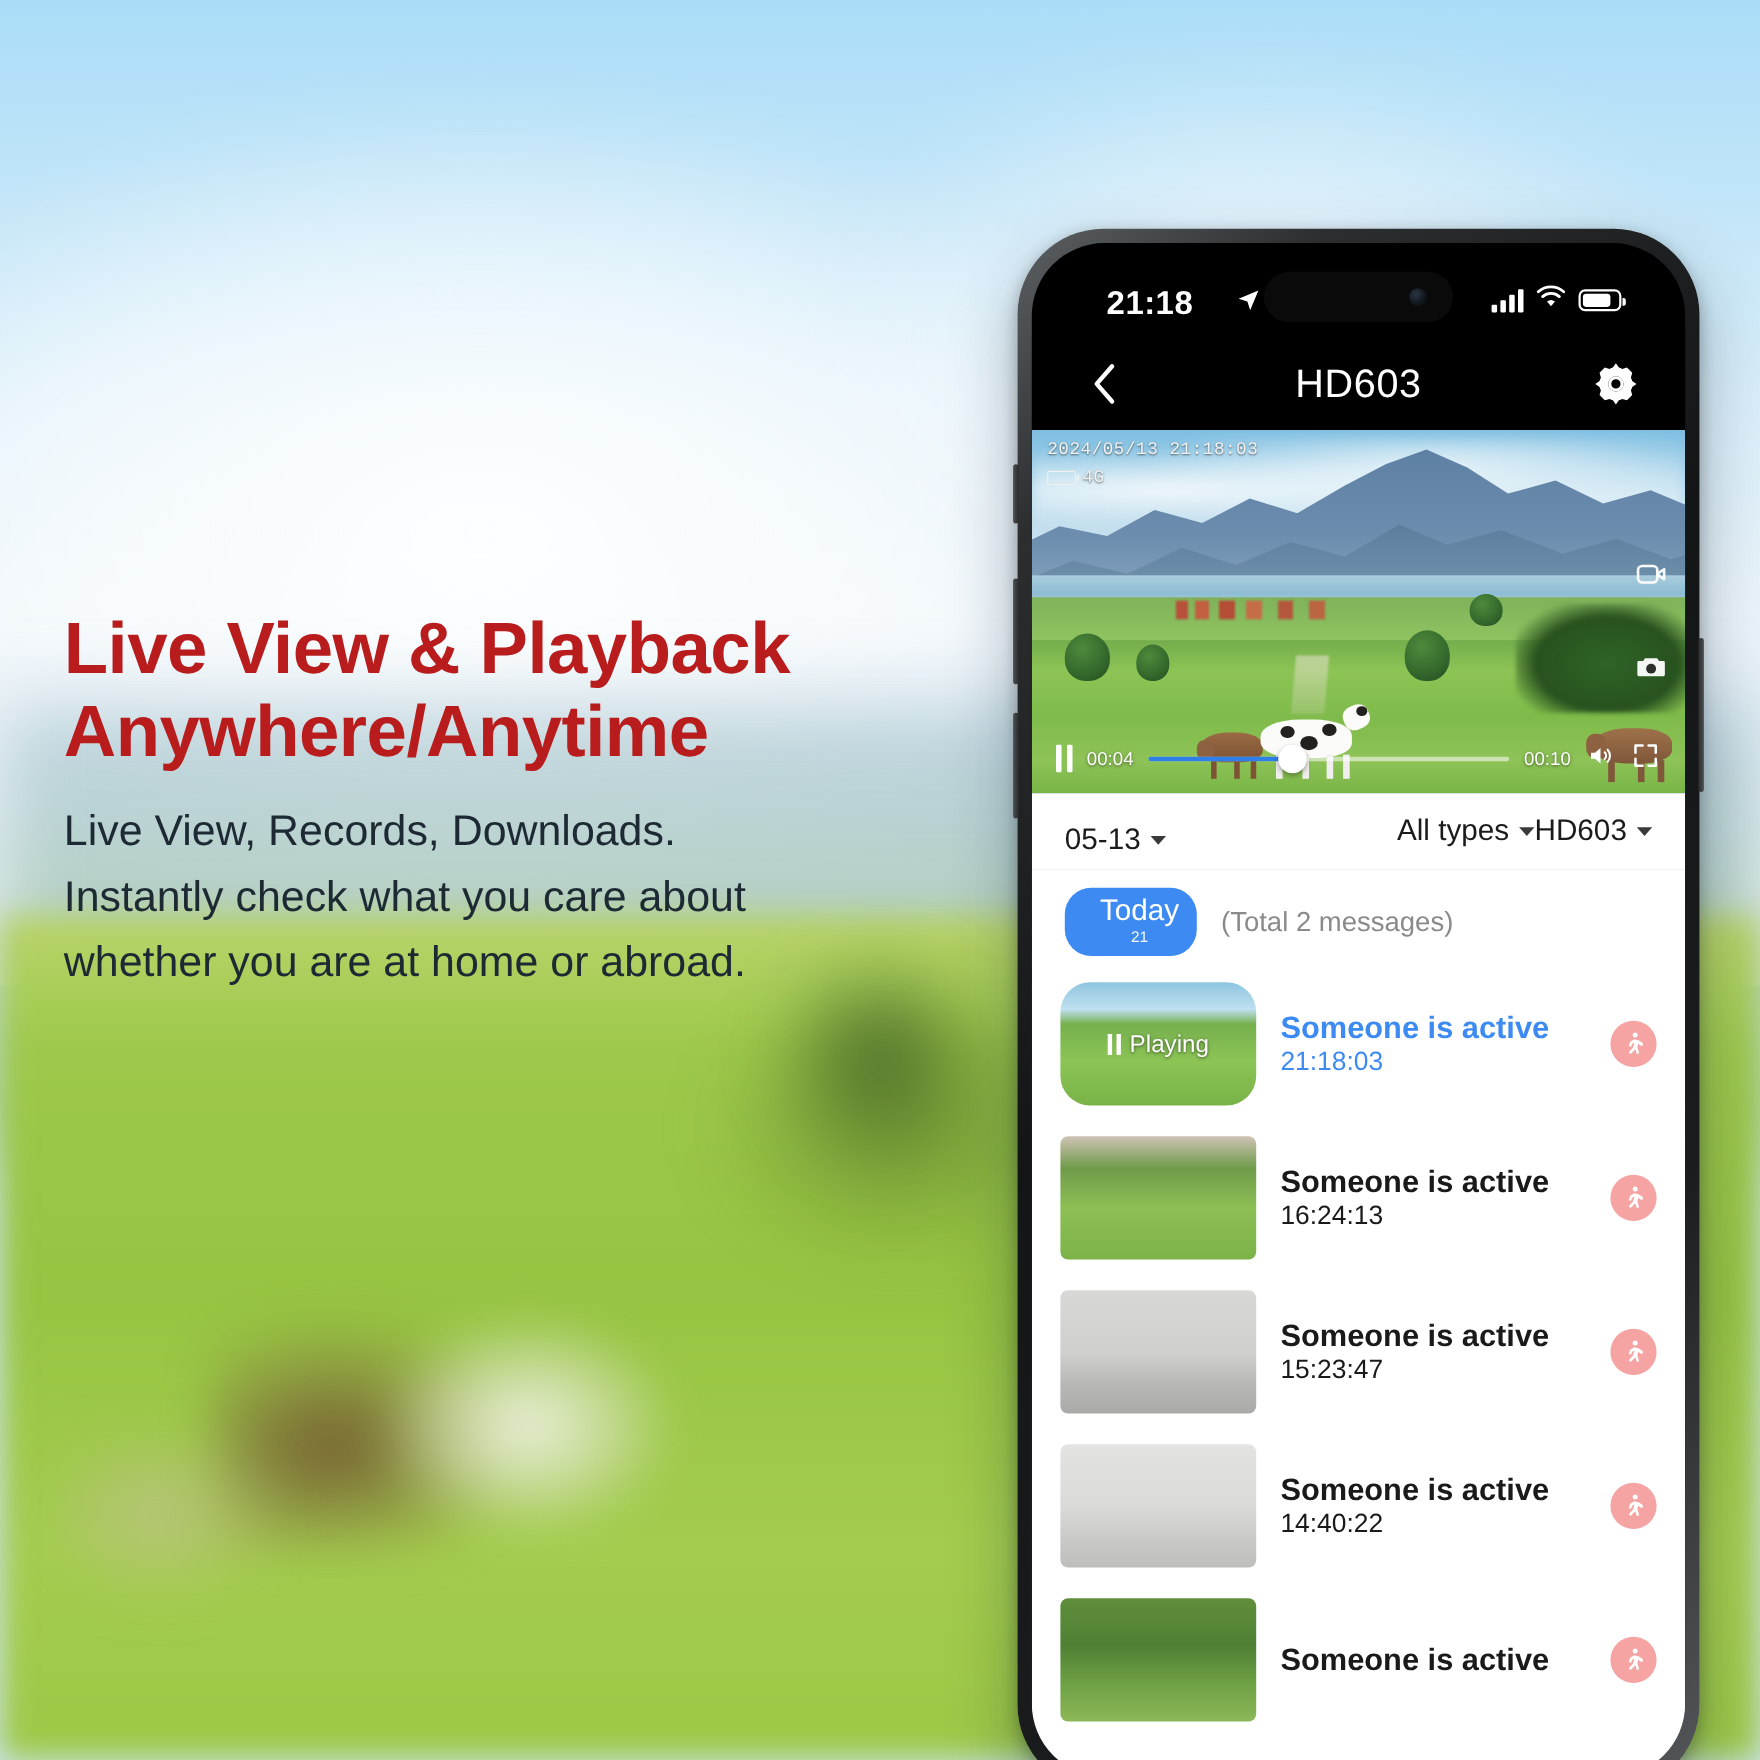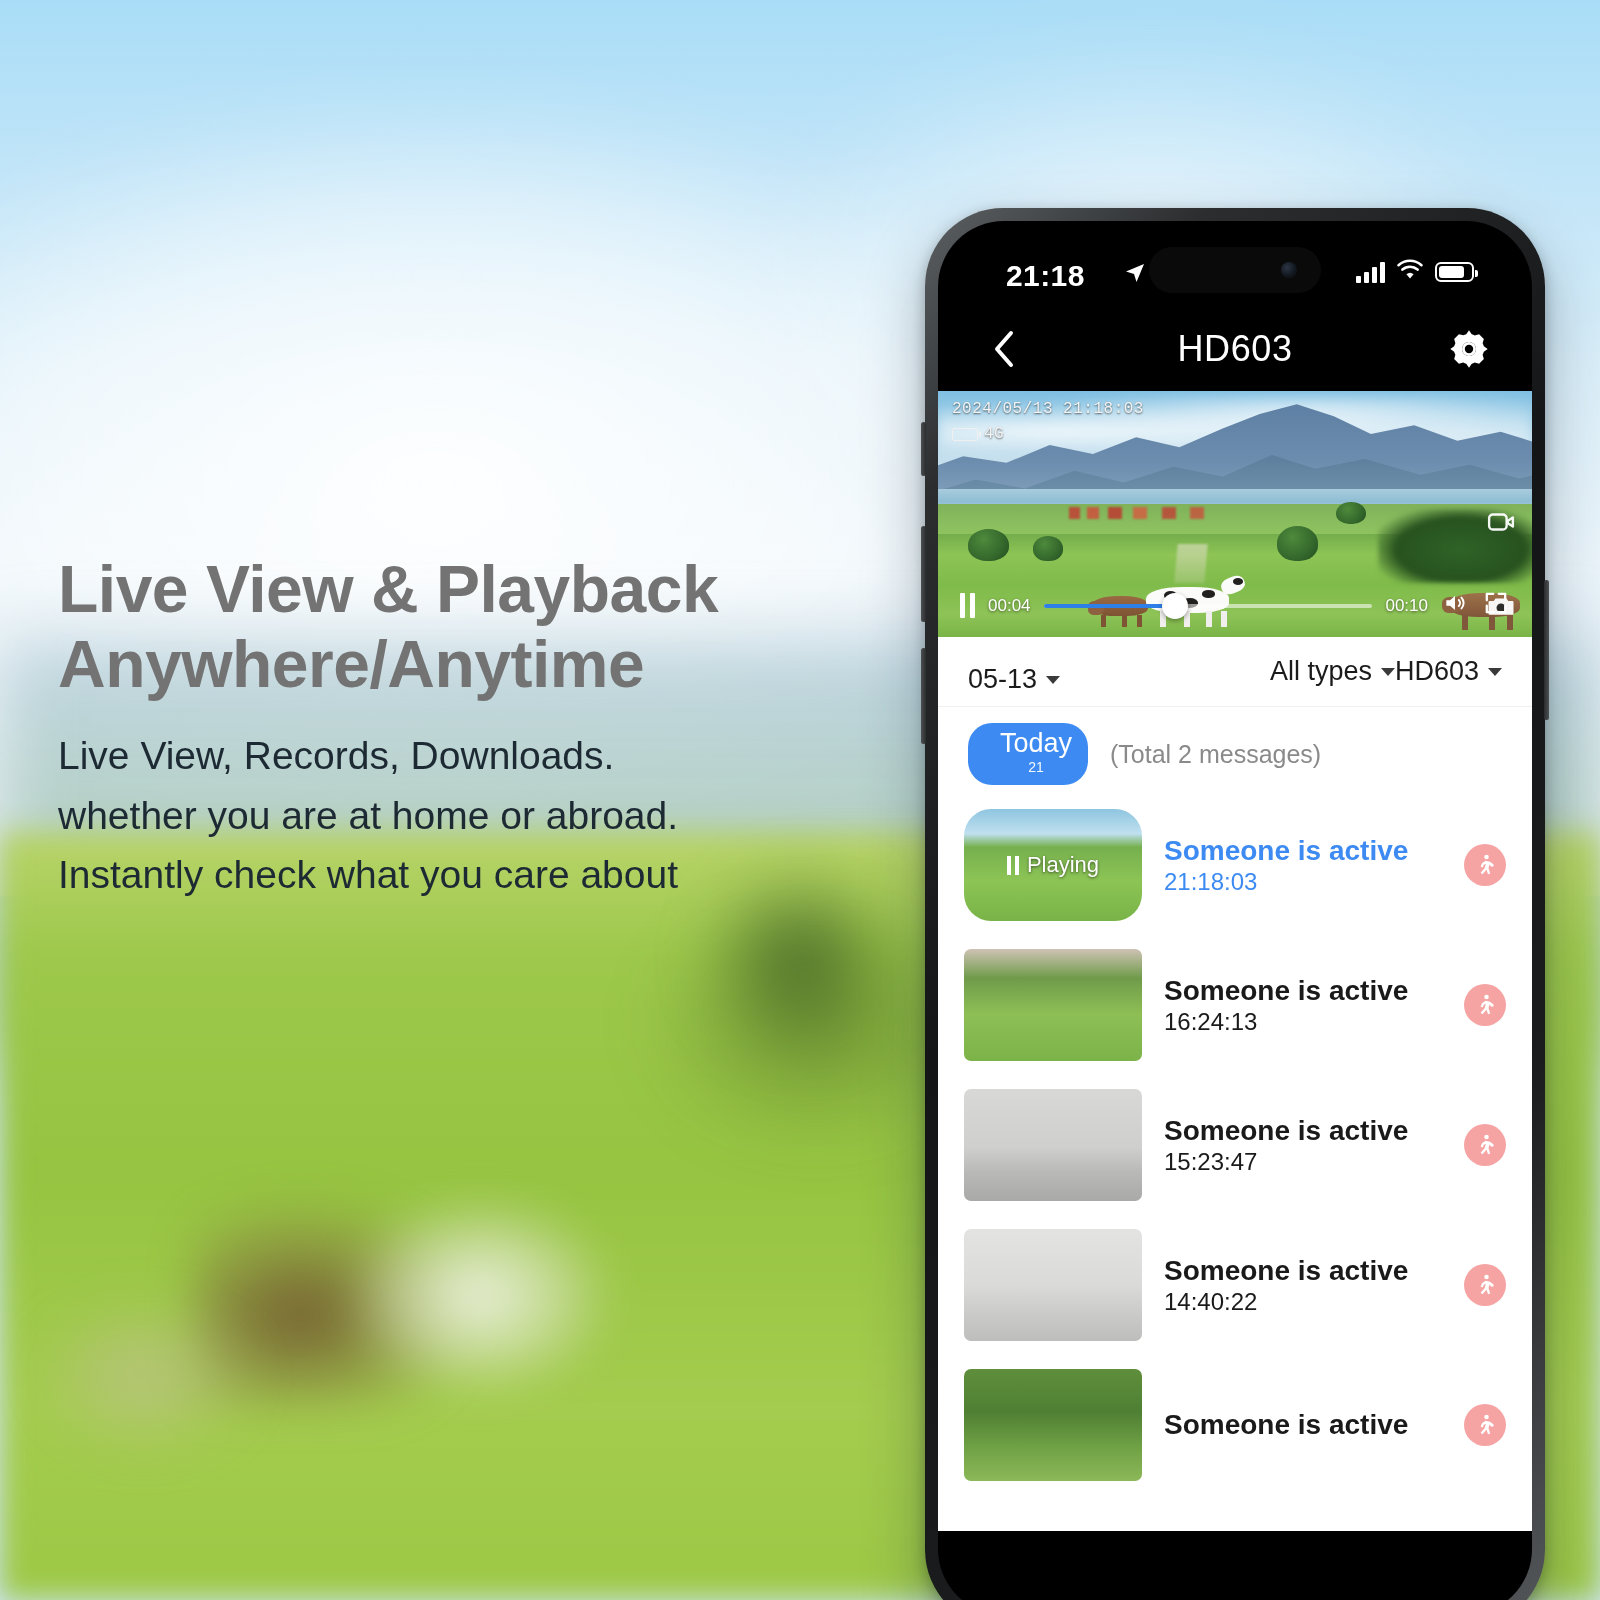--- a/index.html
+++ b/index.html
@@ -59,21 +59,21 @@
   .bg-bush {
     position:absolute; left:44%; bottom:34%; width:12%; height:12%;
     background:radial-gradient(circle at 50% 50%, rgba(55,85,35,.75) 0%, rgba(90,125,45,.25) 55%, rgba(150,190,80,0) 78%);
     filter:blur(26px);
   }
 
   
   .copy { position:absolute; left:58px; top:552px; width:840px; }
   .headline {
     font-size:66px; font-weight:bold; line-height:1.14;
-    color:#737373; letter-spacing:-0.5px;
+    color:#b91c1c; letter-spacing:-0.5px;
   }
   .subcopy {
     margin-top:24px; font-size:39px; line-height:1.52;
     color:#1d2a33; font-weight:400;
   }
 
   
   .phone {
     position:absolute; left:925px; top:208px;
     width:620px; height:1420px;
@@ -144,21 +144,21 @@
     position:absolute; left:50%; top:50%; transform:translate(-50%,-50%);
     font-size:36px; font-weight:400; letter-spacing:.6px;
   }
   .nav-gear {
     position:absolute; right:40px; top:50%; transform:translateY(-50%);
     width:46px; height:46px; display:flex; align-items:center; justify-content:center;
   }
 
   
   .video {
-    position:relative; width:100%; height:246px; overflow:hidden; background:#6fb4d8;
+    position:relative; width:100%; height:330px; overflow:hidden; background:#6fb4d8;
   }
   .v-sky { position:absolute; inset:0 0 62% 0;
     background:linear-gradient(180deg,#7fbfe2 0%,#a8d3e9 45%,#c8e0ee 78%,#d8e7ef 100%); }
   .v-clouds { position:absolute; left:0; top:2%; width:100%; height:24%;
     background:radial-gradient(ellipse at 20% 60%, rgba(255,255,255,.85) 0%, rgba(255,255,255,0) 55%),
                radial-gradient(ellipse at 62% 30%, rgba(255,255,255,.7) 0%, rgba(255,255,255,0) 52%),
                radial-gradient(ellipse at 88% 70%, rgba(255,255,255,.6) 0%, rgba(255,255,255,0) 55%);
     filter:blur(6px); }
   .v-mtn-far {
     position:absolute; left:-2%; top:4%; width:104%; height:45%;
@@ -320,22 +320,22 @@
   <div class="bg-cow-c"></div>
 </div>
 
 <div class="copy">
   <div class="headline">
     <div>Live View &amp; Playback</div>
     <div>Anywhere/Anytime</div>
   </div>
   <div class="subcopy">
     <div>Live View, Records, Downloads.</div>
+    <div>Instantly check what you care about</div>
     <div>whether you are at home or abroad.</div>
-    <div>Instantly check what you care about</div>
   </div>
 </div>
 
 <div class="phone">
   <div class="btn-side btn-mute"></div>
   <div class="btn-side btn-volup"></div>
   <div class="btn-side btn-voldn"></div>
   <div class="btn-power"></div>
 
   <div class="phone-inner">

